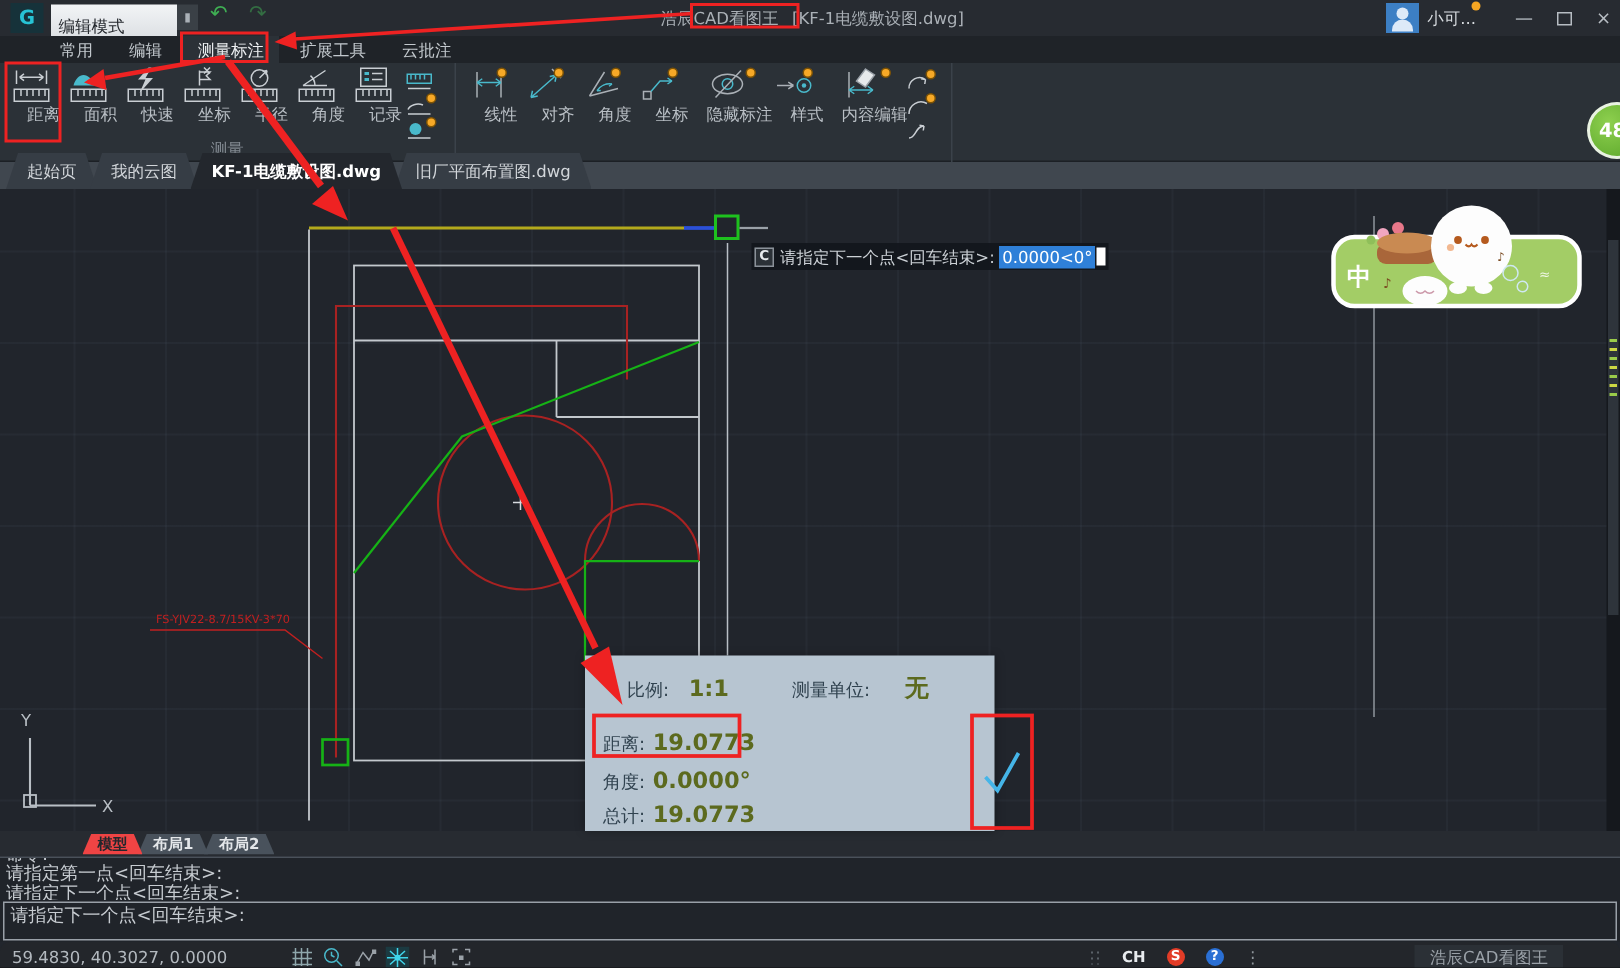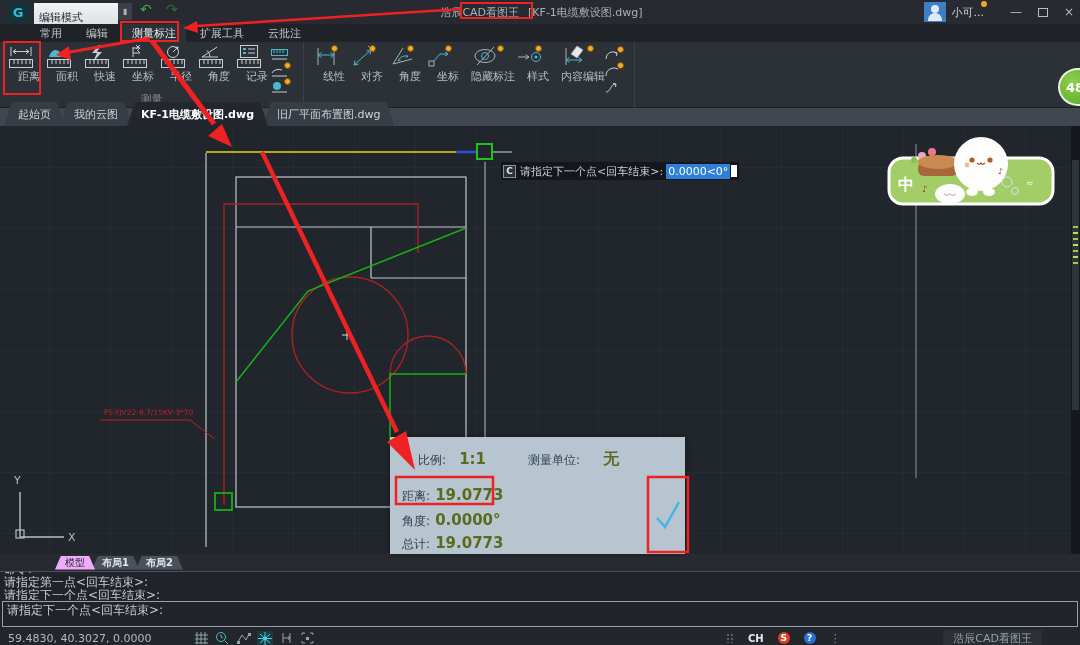--- a/index.html
+++ b/index.html
@@ -49,33 +49,33 @@
     background-image:linear-gradient(rgba(130,150,175,.055) 1px,transparent 1px),linear-gradient(90deg,rgba(130,150,175,.055) 1px,transparent 1px);
     background-size:61px 61px;background-position:-12px -20px;}
   svg.draw{position:absolute;left:0;top:0;z-index:1;}
   
   .mtip{position:absolute;left:501px;top:36px;height:18px;display:flex;align-items:center;background:rgba(18,22,28,.92);padding:0 2px 0 2px;z-index:9;}
   .mtip .cico{width:13px;height:13px;background:#2b3137;border:1px solid #8a9199;color:#e8ebee;font-size:9px;font-weight:bold;display:flex;align-items:center;justify-content:center;margin-right:4px;}
   .mtip .ptxt{font-size:11px;color:#ccd1d6;white-space:nowrap;}
   .mtip .pval{margin-left:3px;background:#2f80d8;color:#fff;font-size:11px;padding:1px 2px;white-space:nowrap;}
   .mtip .caret{display:inline-block;width:6px;height:12px;background:#fff;margin-left:1px;vertical-align:middle;}
   
-  .mpanel{position:absolute;left:390px;top:311px;width:295px;height:117px;background:#b7c5d1;z-index:10;box-shadow:0 0 6px rgba(0,0,0,.35);text-align:center;}
+  .mpanel{position:absolute;left:390px;top:311px;width:273px;height:117px;background:#b7c5d1;z-index:10;box-shadow:0 0 6px rgba(0,0,0,.35);text-align:center;}
   .mpanel .lab{color:#30424f;font-size:12px;}
   .mpanel .val{color:#5c6a1e;font-size:15px;font-weight:bold;}
   .mrow{position:absolute;white-space:nowrap;}
   .checkbtn{position:absolute;left:260px;top:42px;width:36px;height:71px;display:flex;align-items:center;justify-content:center;}
   
   .vscroll{position:absolute;left:1071px;top:0;width:9px;height:428px;background:#15181d;z-index:2;}
   .vthumb{position:absolute;left:1px;top:34px;width:7px;height:250px;background:#2e343b;}
   .vmark{position:absolute;left:2px;width:5px;height:2px;}
   
   .layoutbar{position:absolute;left:0;top:554px;width:1080px;height:17px;background:#272b31;display:flex;align-items:center;padding-left:55px;}
   .ltab{height:14px;padding:0 10px;font-size:10px;color:#e3e6e9;background:#49525c;clip-path:polygon(6px 0,calc(100% - 6px) 0,100% 100%,0 100%);display:flex;align-items:center;margin-right:-3px;font-weight:bold;}
-  .ltab.active{background:#f0abfc;color:#23272c;font-weight:normal;z-index:2;}
+  .ltab.active{background:#ef4444;color:#23272c;font-weight:bold;z-index:2;}
   
   .cmd{position:absolute;left:0;top:571px;width:1080px;height:57px;background:#20242a;border-top:1px solid #4a515a;font-size:12px;color:#c7ccd1;}
   .cmdhist{position:absolute;left:4px;top:0;right:4px;height:28px;overflow:hidden;line-height:13px;}
   .cmdclip{margin-top:-9px;}
   .cmdline{position:absolute;left:2px;right:2px;top:29px;height:26px;border:1px solid #99a0a8;background:#20242a;display:flex;align-items:flex-start;padding:2px 4px;line-height:13px;}
   
   .statusbar{position:absolute;left:0;top:628px;width:1080px;height:20px;background:#23262b;display:flex;align-items:center;font-size:11px;color:#b3b9bf;border-radius:6px;}
   .coords{position:absolute;left:8px;}
   .sicons{position:absolute;left:194px;display:flex;gap:6px;align-items:center;}
   .imetray{position:absolute;left:726px;display:flex;align-items:center;gap:14px;}

